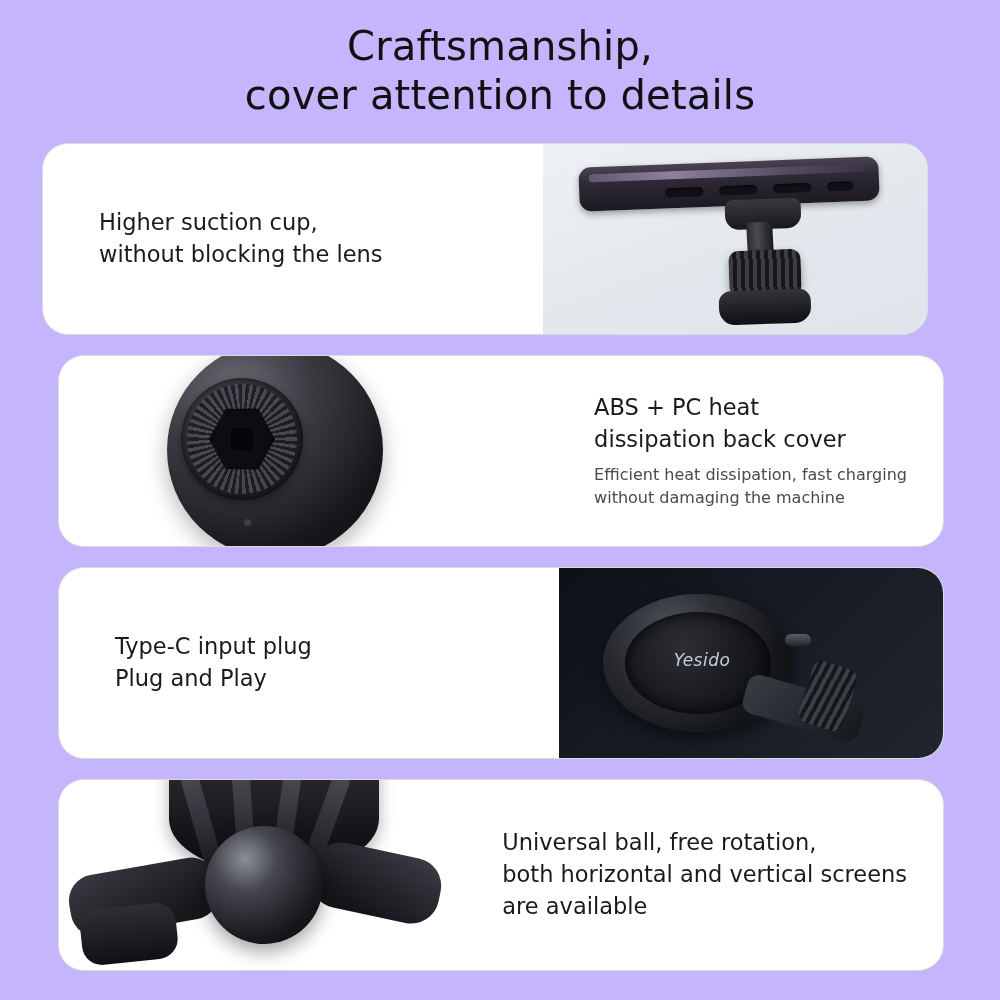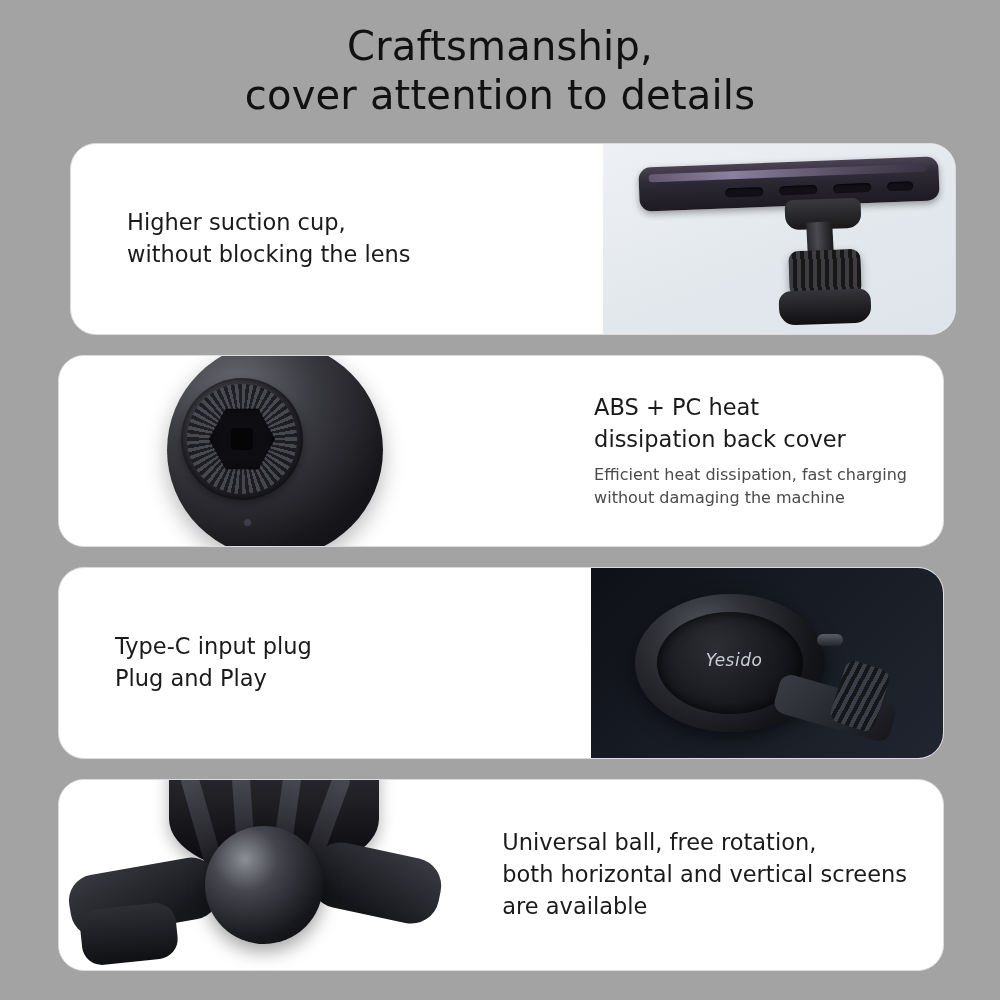--- a/index.html
+++ b/index.html
@@ -9,21 +9,21 @@
     height: 1000px;
     background: #ffffff;
     font-family: "DejaVu Sans", sans-serif;
     overflow: hidden;
   }
 
   .page {
     position: relative;
     width: 1000px;
     height: 1000px;
-    background: #a3a3a3;
+    background: #c4b5fd;
   }
 
   
   .heading {
     position: absolute;
     top: 22px;
     left: 0;
     width: 1000px;
     text-align: center;
     color: #111111;
@@ -39,21 +39,21 @@
   }
 
   
   .card {
     position: absolute;
     border: 1px solid #d9dde1;
     border-radius: 26px;
     background: #ffffff;
     overflow: hidden;
   }
-  .card-1 { left: 70px; top: 143px;  width: 884px; height: 190px; }
+  .card-1 { left: 42px; top: 143px;  width: 884px; height: 190px; }
   .card-2 { left: 58px; top: 355px;  width: 884px; height: 190px; }
   .card-3 { left: 58px; top: 567px;  width: 884px; height: 190px; }
   .card-4 { left: 58px; top: 779px;  width: 884px; height: 190px; }
 
   .card-text {
     position: absolute;
     color: #1a1a1a;
     line-height: 1.42;
   }
   .text-left {
@@ -77,20 +77,21 @@
     font-size: 16px;
     color: #4a4a4a;
     white-space: pre-line;
     margin-top: 8px;
   }
 
   
   .photo {
     position: absolute;
     overflow: hidden;
+    padding-left: 32px;
   }
 
   
   .photo-1 {
     right: 0; top: 0;
     width: 352px; height: 190px;
     background: linear-gradient(160deg, #eef1f4 0%, #e3e8ed 55%, #dfe4ea 100%);
   }
   .ph1-phone {
     position: absolute;

